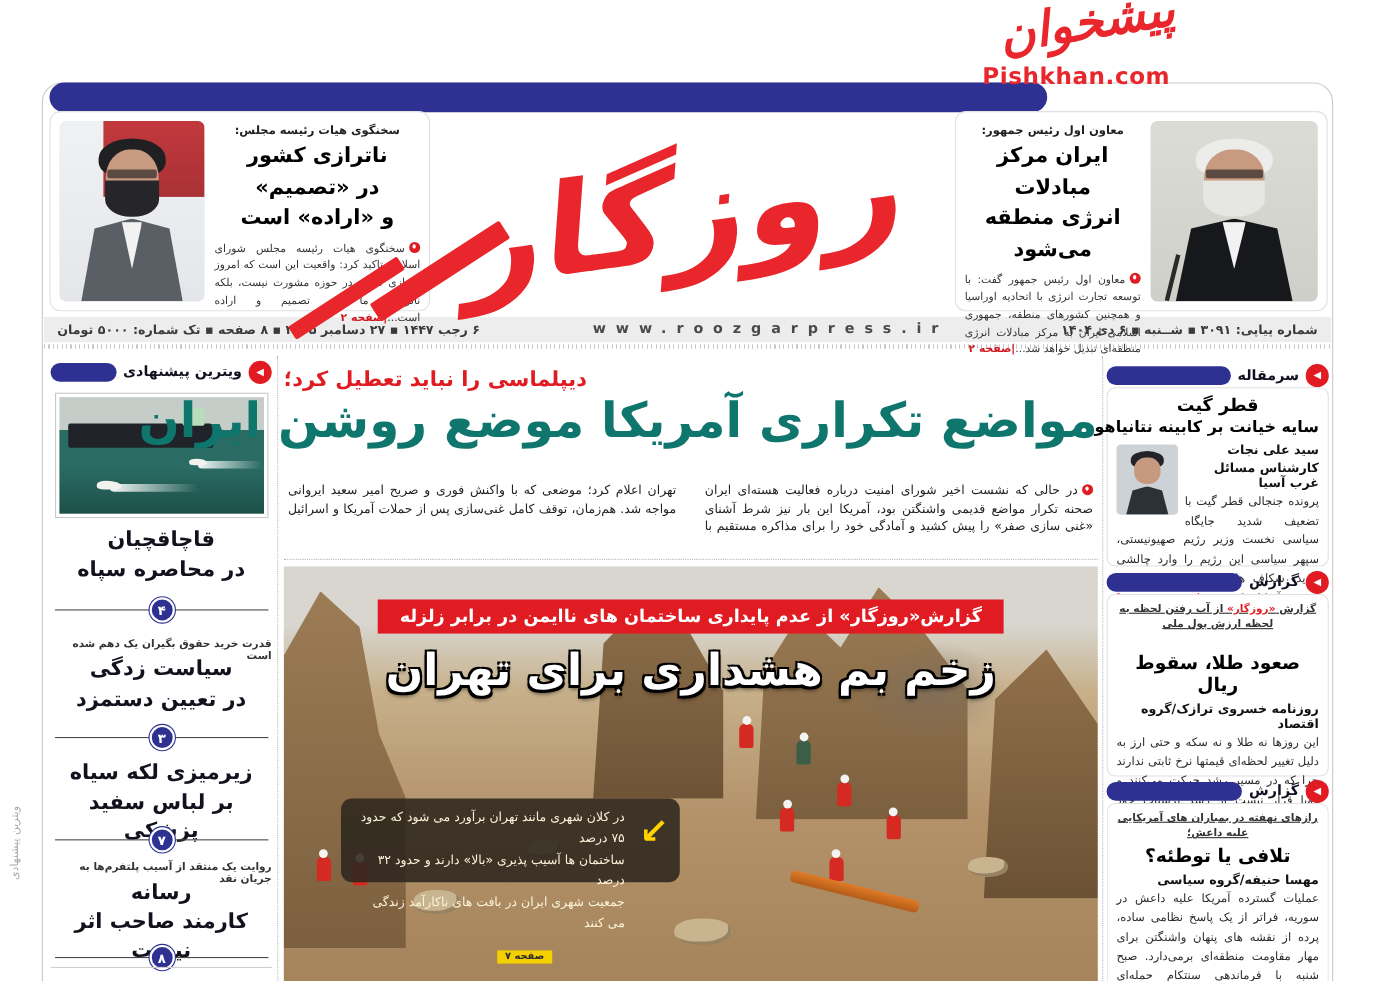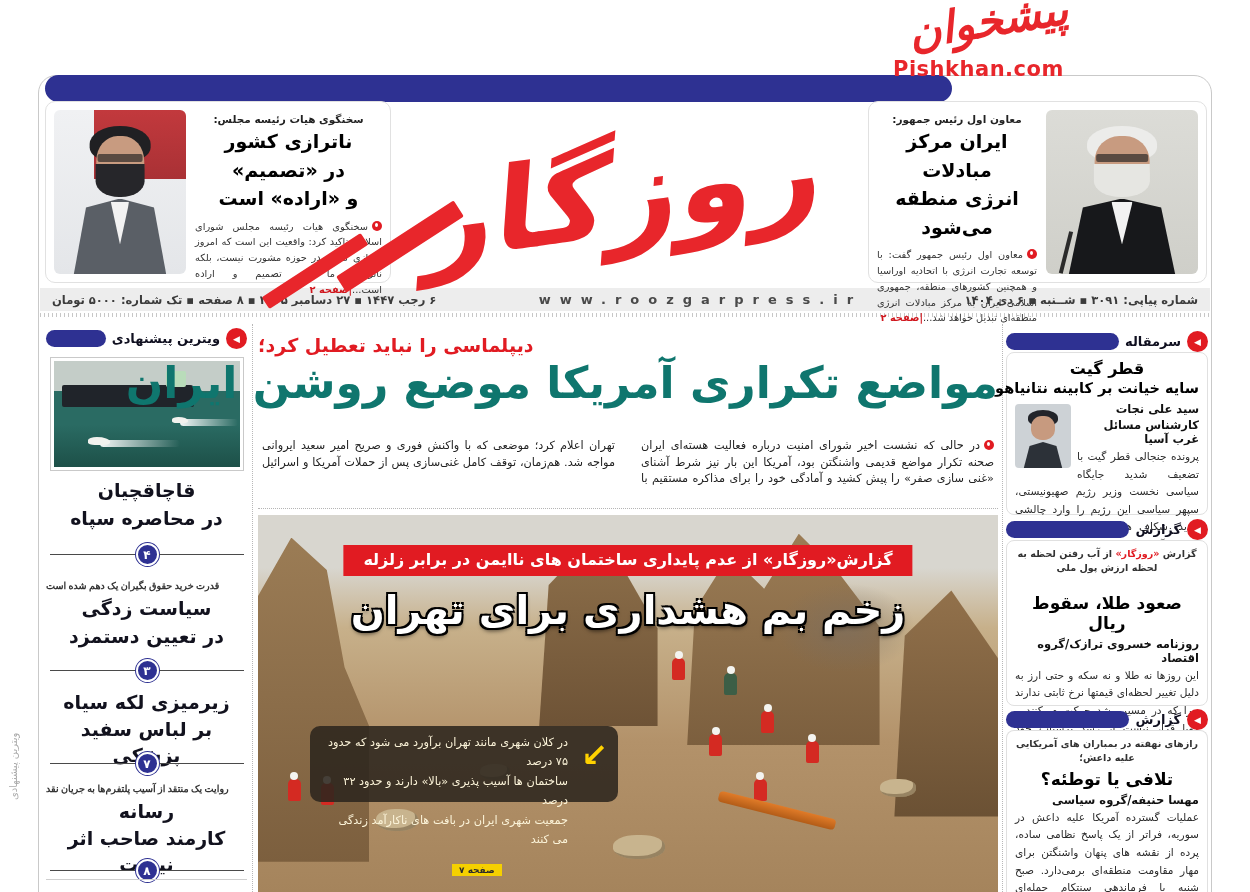--- a/index.html
+++ b/index.html
@@ -72,21 +72,21 @@
   .sb-photo { left:50px; top:357px; width:194px; height:114px; border:1px solid #c9c9c9; padding:3px; background:#fff; }
   .sea { position:relative; width:100%; height:100%; overflow:hidden; background:linear-gradient(#c4cdc8 0 28%, #2a6b63 28% 60%, #1d5048 100%); }
   .tanker-hull { position:absolute; left:8px; top:24px; width:132px; height:22px; background:#20242a; border-radius:2px 4px 2px 2px; }
   .tanker-house { position:absolute; left:112px; top:10px; width:20px; height:16px; background:#b9dcba; border-radius:2px; }
   .boat { position:absolute; width:16px; height:6px; background:#f2f2ee; border-radius:40% 60% 30% 30%; }
   .wake { position:absolute; height:7px; background:linear-gradient(90deg,rgba(255,255,255,.95),rgba(255,255,255,0)); border-radius:4px; }
   .boat-1 { left:118px; top:56px; } .wake-1 { left:126px; top:58px; width:58px; }
   .boat-2 { left:34px; top:76px; width:22px; height:8px; } .wake-2 { left:46px; top:79px; width:80px; }
 
   .sb-title { left:46px; width:201px; text-align:center; font-size:19px; font-weight:bold; color:#12121e; direction:rtl; line-height:1.35; }
-  .sb-kicker { left:46px; width:201px; text-align:left; font-size:9.6px; font-weight:bold; color:#333; direction:rtl;font-family:Liberation Serif, serif; }
+  .sb-kicker { left:46px; width:201px; text-align:right; font-size:9.6px; font-weight:bold; color:#333; direction:rtl; }
   .badge-row { left:50px; width:194px; display:flex; align-items:center; }
   .badge-line { flex:1; height:1px; background:#4a4a4a; }
   .badge { width:23px; height:23px; border-radius:50%; background:#2e3192; color:#fff; font-size:12px; font-weight:bold; display:flex; align-items:center; justify-content:center; border:2px solid #fff; box-shadow:0 0 0 1px #2e3192; }
   .sb-endline { left:46px; top:879px; width:201px; height:1px; background:#cfcfcf; }
 
   
   .lead-kicker { left:258px; top:334px; width:740px; font-size:19px; font-weight:bold; color:#e11b22; }
   .lead-headline { left:258px; top:357px; width:740px; font-size:44px; font-weight:bold; color:#0f766e; white-space:nowrap; }
   .lead-body { left:262px; top:438px; width:732px; height:66px; direction:rtl; column-count:2; column-gap:26px; text-align:justify; font-size:11.3px; line-height:1.48; color:#222; overflow:hidden; }
   .lead-sep { left:258px; top:508px; width:740px; border-top:1px dotted #b5b5b5; }
@@ -110,21 +110,21 @@
   .photo-headline { position:absolute; left:0; top:72px; width:100%; text-align:center; font-size:40px; font-weight:bold; color:#fff; direction:rtl;
       text-shadow:-2px -2px 0 #000, 2px -2px 0 #000, -2px 2px 0 #000, 2px 2px 0 #000, 0 3px 4px rgba(0,0,0,.6); }
   .note-box { position:absolute; left:52px; top:211px; width:308px; height:76px; background:rgba(44,38,30,.88); border-radius:10px; padding:7px 50px 7px 12px; direction:rtl; color:#fbf3d8; font-size:11.3px; line-height:1.72; text-align:right; }
   .note-arrow { position:absolute; right:10px; top:2px; color:#ffd200; font-size:32px; font-weight:bold; }
   .photo-pagelabel { position:absolute; left:194px; top:349px; background:#f5d000; color:#2a2a2a; font-size:9px; font-weight:bold; padding:1px 7px; direction:rtl; }
 
   
   .rc-head { left:1006px; width:202px; }
   .rc-box { left:1006px; width:202px; border:1px solid #e0e0e0; border-radius:8px; background:#fff; padding:6px 8px; direction:rtl; }
   .rc-title { text-align:center; font-weight:bold; color:#000; }
-  .rc-kicker { text-align:center; font-size:9.6px; font-weight:bold; color:#333; line-height:1.5; }
+  .rc-kicker { text-align:center; font-size:9.6px; font-weight:bold; color:#333; line-height:1.5;text-decoration:underline; }
   .rc-kicker .brand { color:#e11b22; }
   .rc-byline { font-size:11.5px; font-weight:bold; color:#111; margin:4px 0 2px; }
   .rc-body { font-size:10.6px; color:#2b2b2b; text-align:justify; line-height:1.66; }
   .rc-photo { float:left; width:56px; height:64px; margin:2px 6px 2px 0; background:#cdd2d6; border-radius:4px; position:relative; overflow:hidden; }
   .rc-photo .h { position:absolute; left:50%; transform:translateX(-50%); top:6px; width:30px; height:16px; background:#22242a; border-radius:50% 50% 40% 40%; }
   .rc-photo .f { position:absolute; left:50%; transform:translateX(-50%); top:12px; width:24px; height:24px; background:#c79a7f; border-radius:45%; }
   .rc-photo .s { position:absolute; left:50%; transform:translateX(-50%); bottom:0; width:48px; height:26px; background:#2c3138; clip-path:polygon(10% 100%,22% 15%,50% 0,78% 15%,90% 100%); }
   .rc-link { color:#e11b22; font-weight:bold; font-size:10.6px; }
 </style>
 </head>

